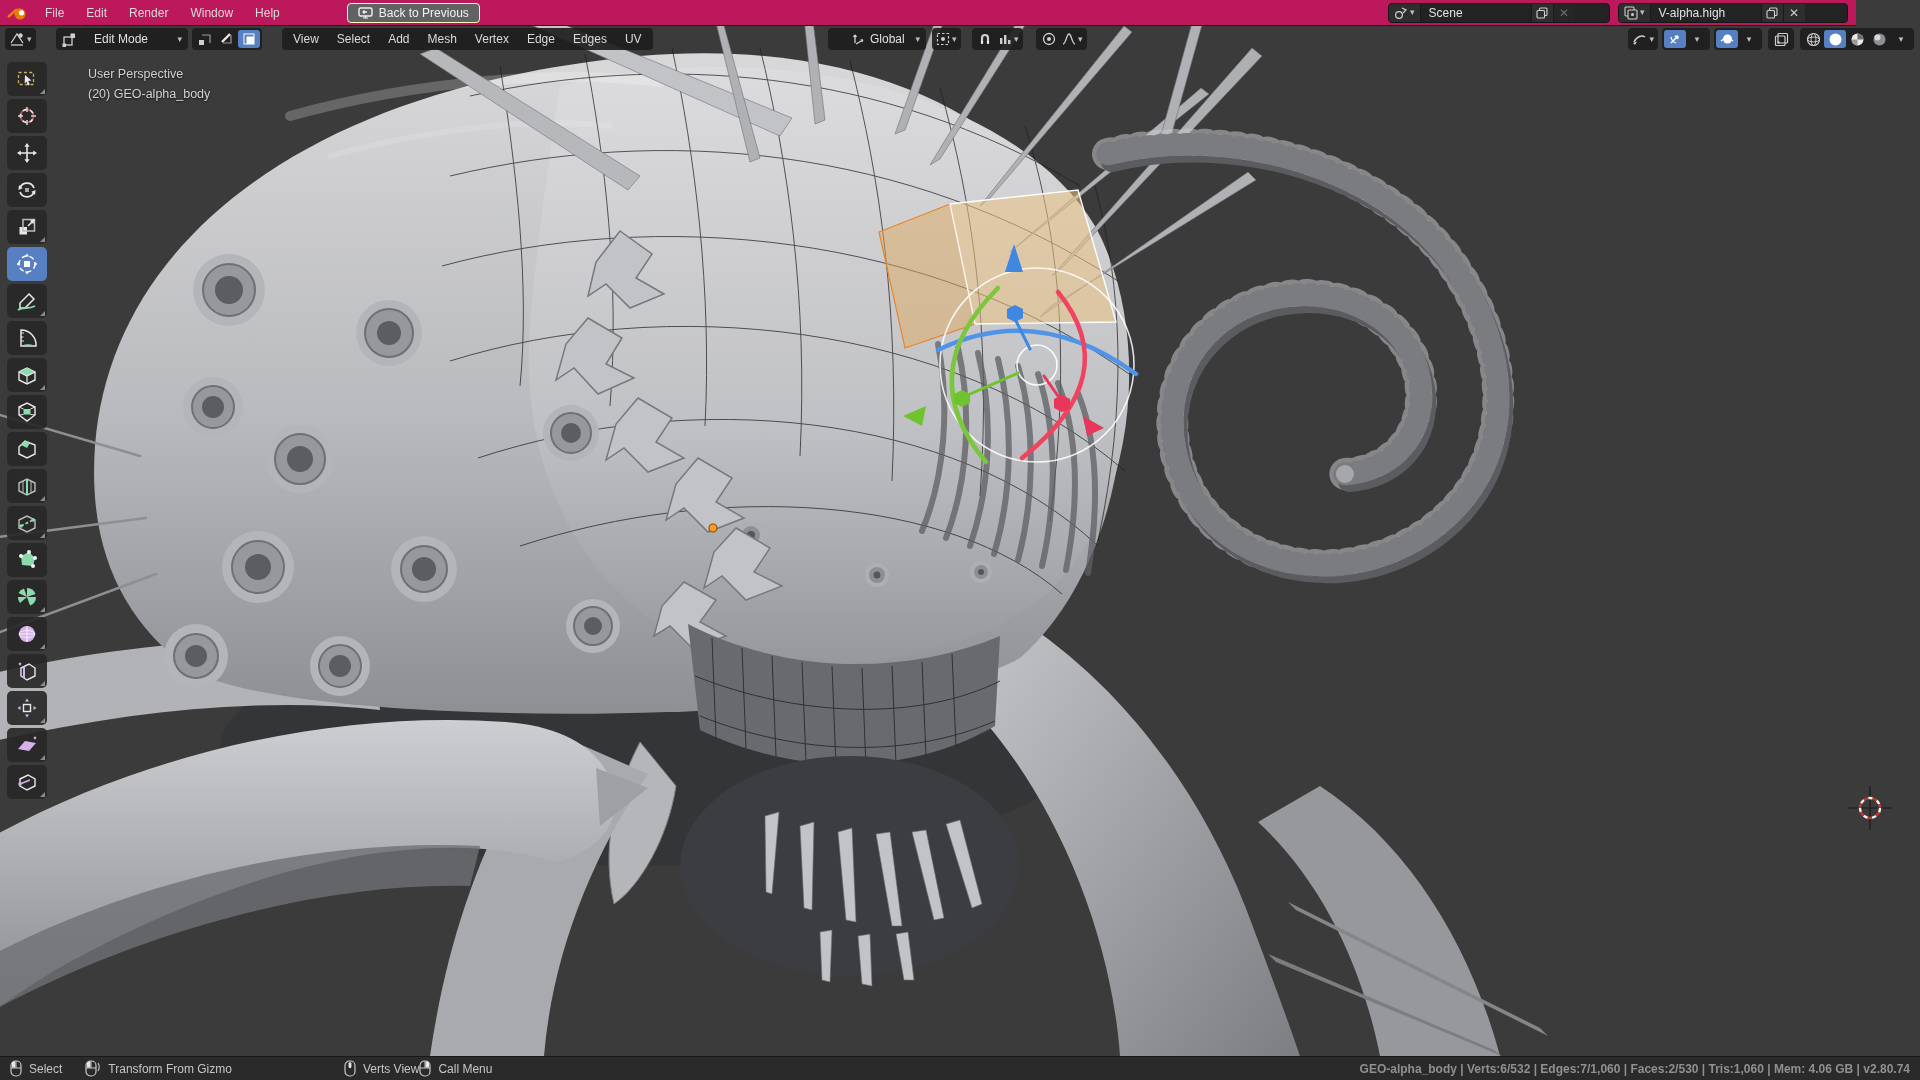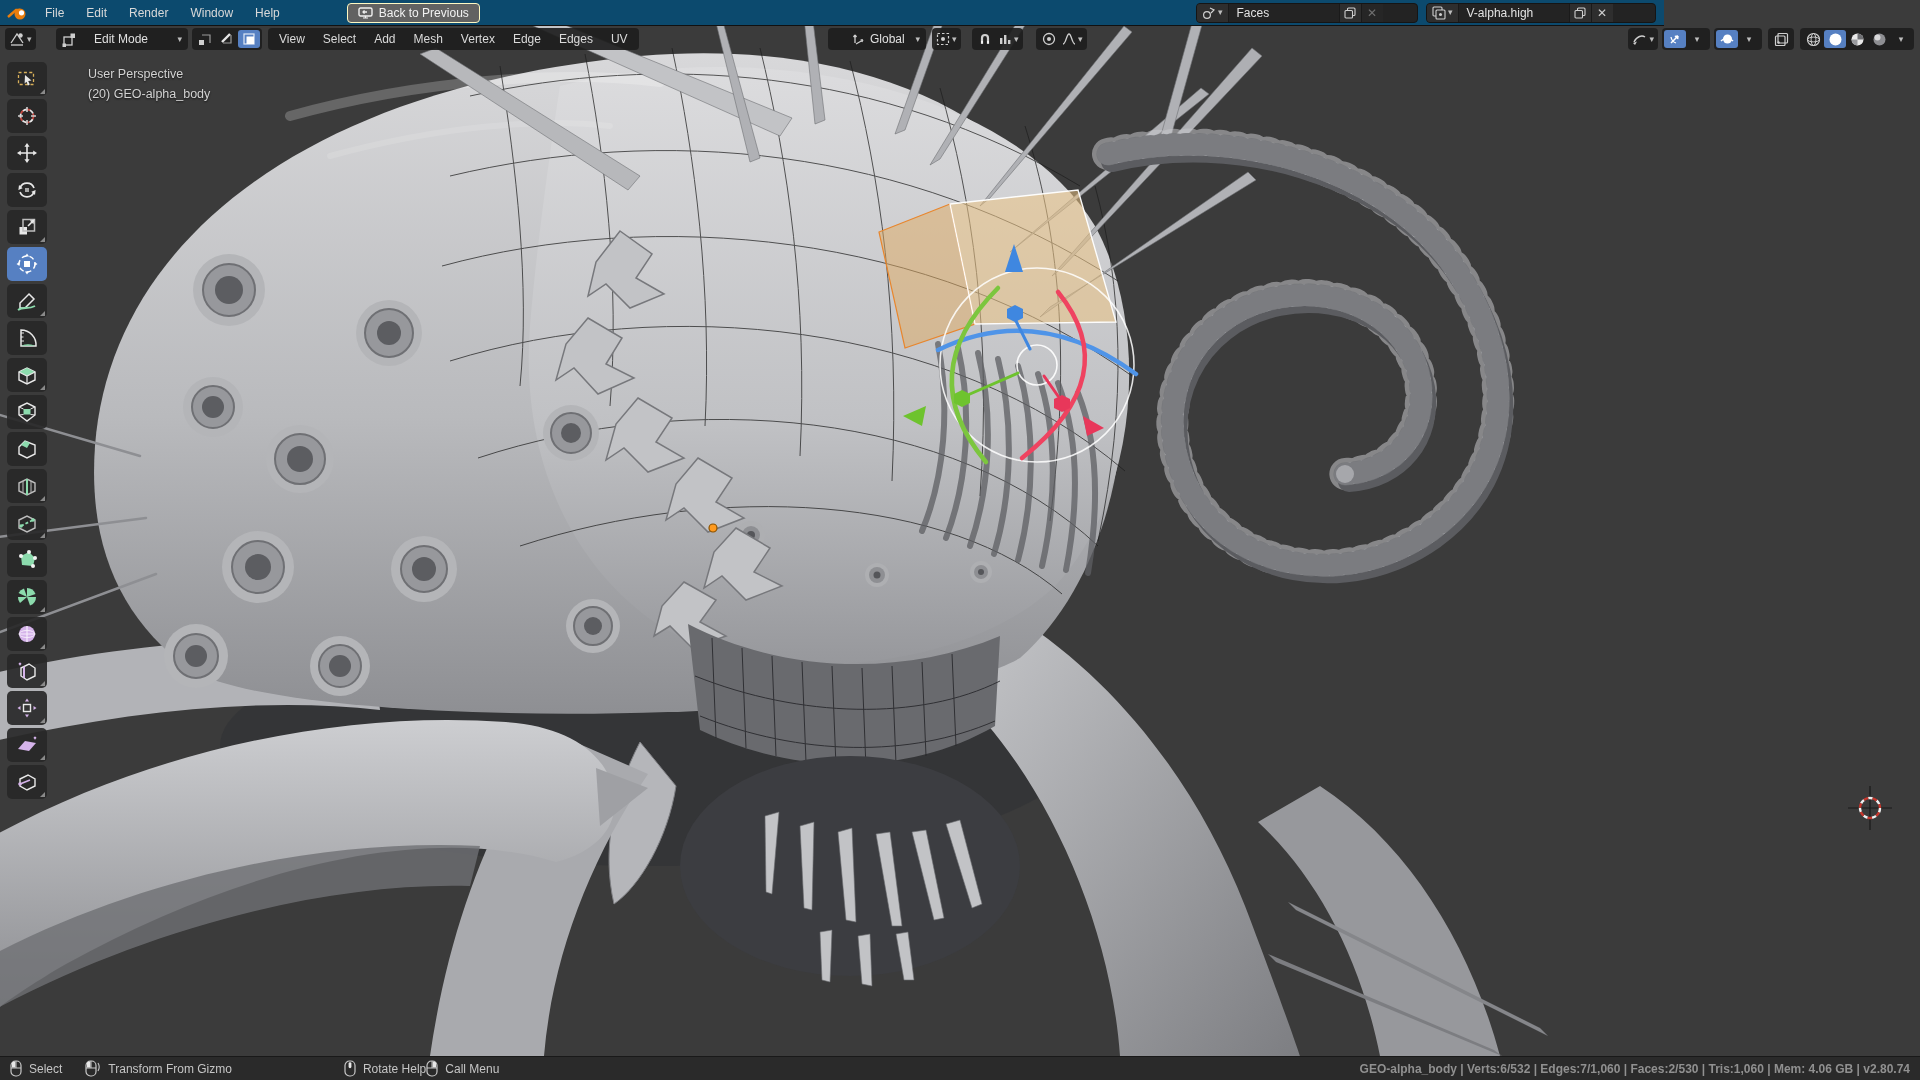--- a/index.html
+++ b/index.html
@@ -1,22 +1,22 @@
 <!DOCTYPE html>
 <html><head>
 <meta charset="utf-8">
 <style>
   * { margin:0; padding:0; box-sizing:border-box; }
   html,body { width:1920px; height:1080px; overflow:hidden; background:#3b3b3b;
     font-family:"Liberation Sans", sans-serif; font-size:12px; color:#d4d4d4;
     -webkit-font-smoothing:antialiased; }
 
   
-  .topbar { position:absolute; left:0; top:0; width:1664px; height:26px;
-    background:#0c4a6e; border-bottom:1px solid #111; display:flex; align-items:center; z-index:50; }
+  .topbar { position:absolute; left:0; top:0; width:1856px; height:26px;
+    background:#be185d; border-bottom:1px solid #111; display:flex; align-items:center; z-index:50; }
   .topbar .logo { width:34px; display:flex; justify-content:center; }
   .menu-item { padding:0 11px; height:26px; line-height:26px; color:#d9d9d9; cursor:default; }
   .back-btn { margin-left:56px; height:20px; display:flex; align-items:center; gap:6px;
     background:#626262; border:1px solid #fef9c3; border-radius:4px; padding:0 10px; color:#f2f2f2; }
   .topbar-right { margin-left:auto; display:flex; gap:8px; padding-right:8px; }
   .id-widget { height:20px; display:flex; align-items:center; background:#232323;
     border:1px solid #151515; border-radius:4px; overflow:hidden; }
   .id-widget .id-ico { display:flex; align-items:center; gap:2px; background:#2e2e2e;
     padding:0 5px; height:100%; border-right:1px solid #1a1a1a; }
   .id-widget .id-text { padding:0 8px; color:#e2e2e2; min-width:110px; }
@@ -88,21 +88,21 @@
 
   <div class="topbar-right">
     <div class="id-widget" style="width:222px;">
       <span class="id-ico">
         <svg class="ic" width="14" height="14" viewBox="0 0 14 14">
           <circle cx="5" cy="9" r="3.4" fill="none" stroke="#cfcfcf" stroke-width="1.2"></circle>
           <path d="M8,2 L12,4 L9,7" fill="none" stroke="#cfcfcf" stroke-width="1.2"></path>
         </svg>
         <span class="caret">▾</span>
       </span>
-      <span class="id-text">Faces</span>
+      <span class="id-text">Scene</span>
       <span class="id-btn">
         <svg class="ic" width="12" height="12" viewBox="0 0 12 12">
           <rect x="3.5" y="1" width="7.5" height="7.5" rx="1" fill="none" stroke="#cfcfcf" stroke-width="1.1"></rect>
           <rect x="1" y="3.5" width="7.5" height="7.5" rx="1" fill="#2e2e2e" stroke="#cfcfcf" stroke-width="1.1"></rect>
         </svg>
       </span>
       <span class="id-btn dim">✕</span>
     </div>
     <div class="id-widget" style="width:230px;">
       <span class="id-ico">
@@ -414,21 +414,21 @@
         </svg>
       </span>
       <span class="hbtn active">
         <svg class="ic" width="14" height="14" viewBox="0 0 14 14">
           <rect x="2" y="2" width="10" height="10" fill="none" stroke="#dfe8f5" stroke-width="1.2"></rect>
           <rect x="4.5" y="4.5" width="7.5" height="7.5" fill="#ffffff"></rect>
         </svg>
       </span>
     </div>
 
-    <div class="hgroup" style="left:268px;">
+    <div class="hgroup" style="left:282px;">
       <span class="hmenu">View</span>
       <span class="hmenu">Select</span>
       <span class="hmenu">Add</span>
       <span class="hmenu">Mesh</span>
       <span class="hmenu">Vertex</span>
       <span class="hmenu">Edge</span>
       <span class="hmenu">Edges</span>
       <span class="hmenu">UV</span>
     </div>
 
@@ -746,21 +746,21 @@
       <path d="M2,2.6 A4,4 0 0 1 5.4,1.6 L5.4,7.4 L2,7.4 Z" fill="#e8e8e8"></path>
       <path d="M13,3 C14.5,5.5 14.5,8.5 13,11" fill="none" stroke="#c8c8c8" stroke-width="1.1"></path>
     </svg>
     <span>Transform From Gizmo</span>
   </span>
   <span class="hint" style="margin-left:112px;">
     <svg class="ic" width="12" height="17" viewBox="0 0 12 17">
       <rect x="1" y="1" width="10" height="15" rx="4.5" fill="none" stroke="#c8c8c8" stroke-width="1.2"></rect>
       <rect x="4.6" y="2.2" width="2.8" height="6" rx="1.4" fill="#e8e8e8"></rect>
     </svg>
-    <span>Rotate Help</span>
+    <span>Verts View</span>
   </span>
   <span class="hint" style="">
     <svg class="ic" width="12" height="17" viewBox="0 0 12 17">
       <rect x="1" y="1" width="10" height="15" rx="4.5" fill="none" stroke="#c8c8c8" stroke-width="1.2"></rect>
       <path d="M1,8 L11,8 M6,1 L6,8" stroke="#c8c8c8" stroke-width="1"></path>
       <path d="M10,2.6 A4,4 0 0 0 6.6,1.6 L6.6,7.4 L10,7.4 Z" fill="#e8e8e8"></path>
     </svg>
     <span>Call Menu</span>
   </span>
   <span class="stats">GEO-alpha_body | Verts:6/532 | Edges:7/1,060 | Faces:2/530 | Tris:1,060 | Mem: 4.06 GB | v2.80.74</span>

